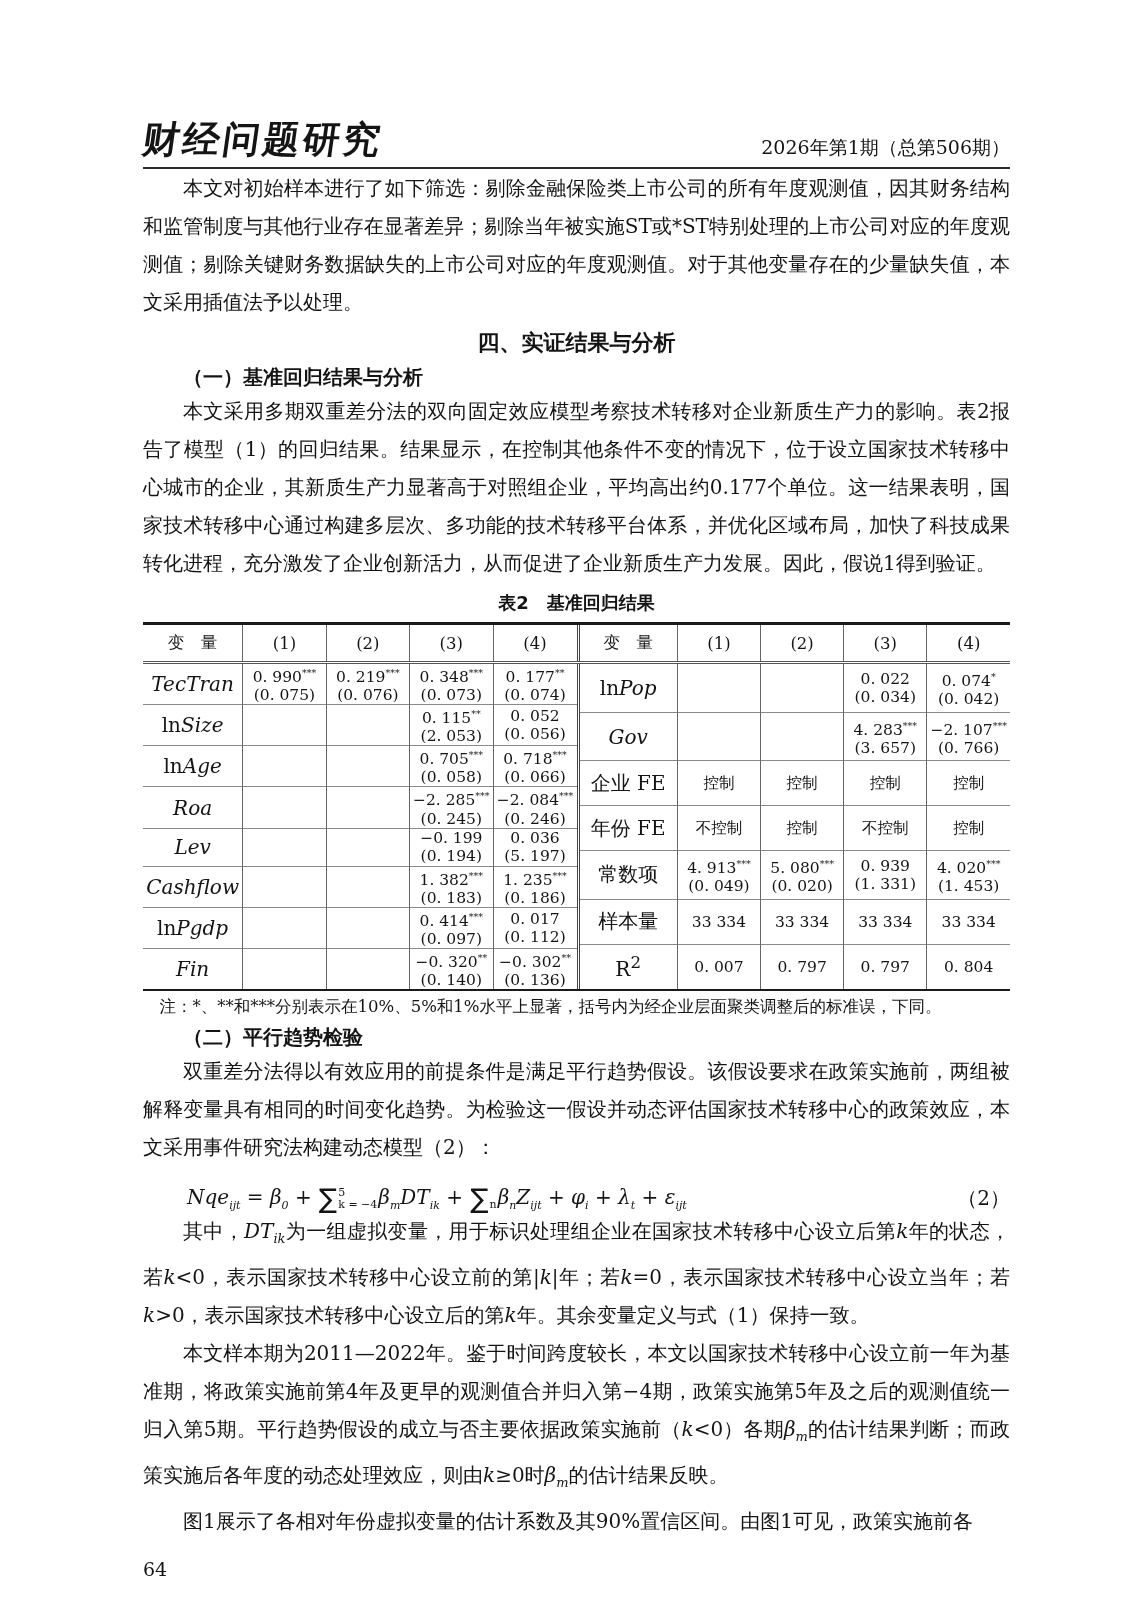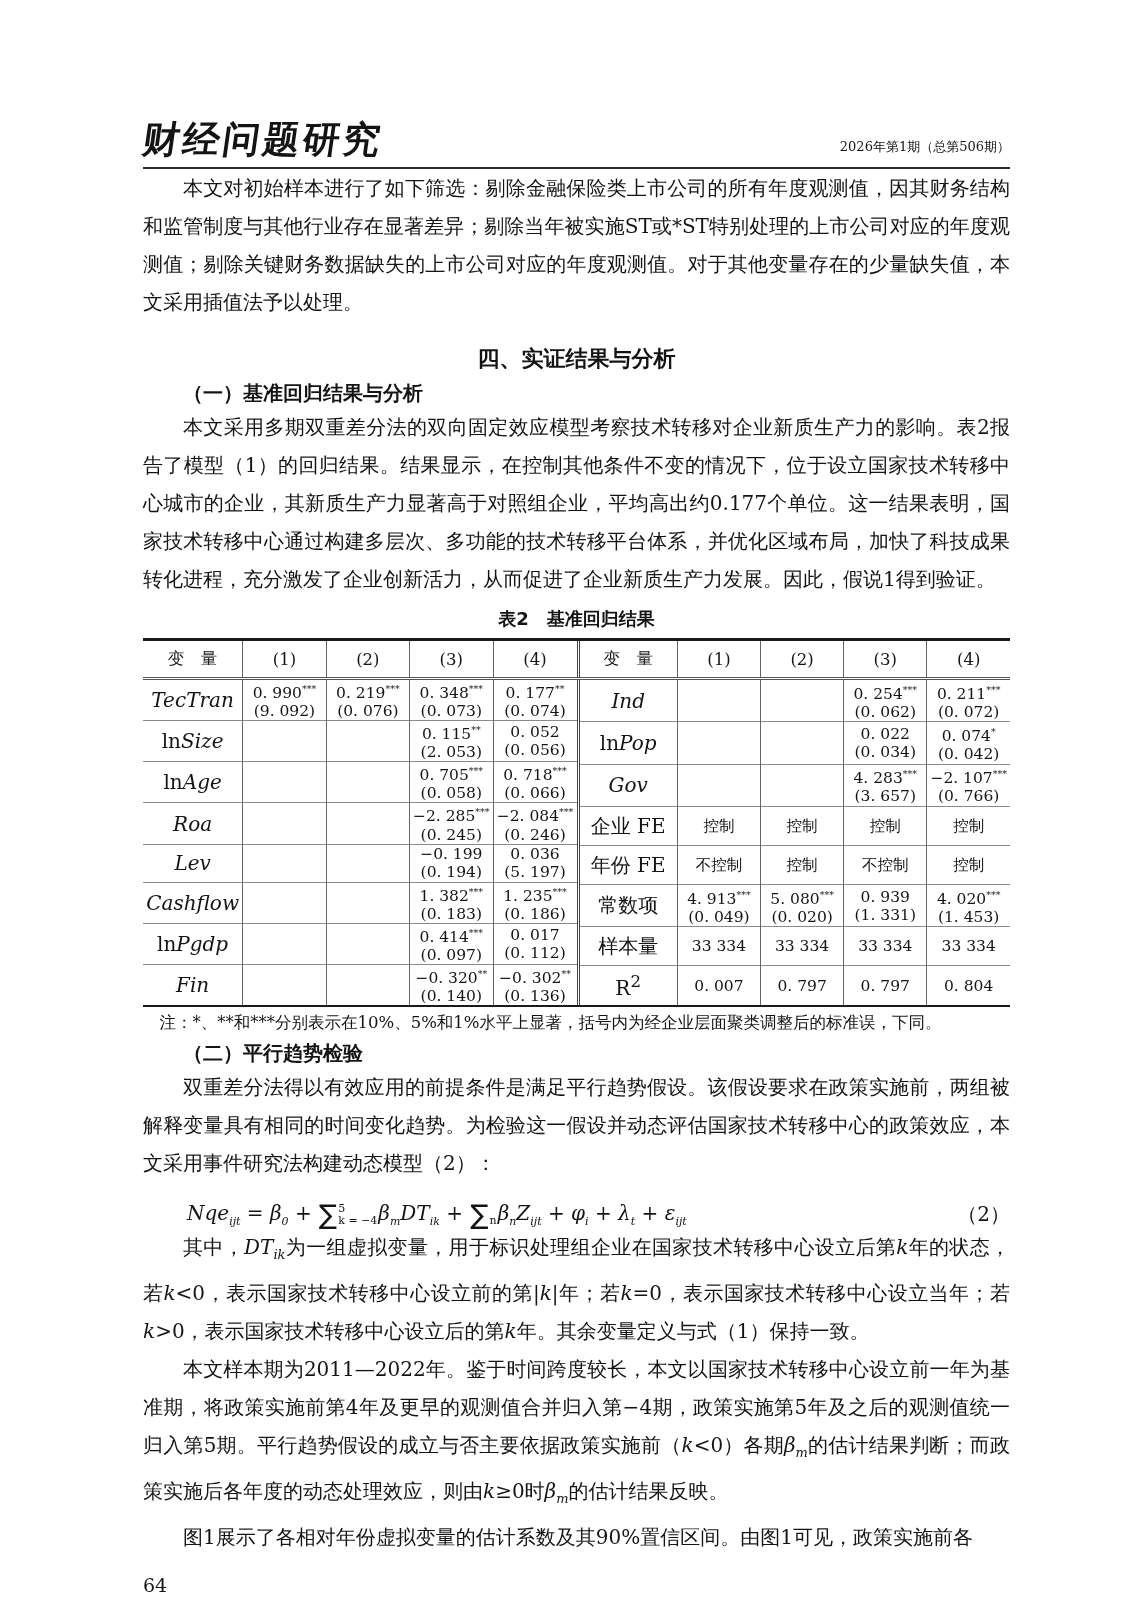--- a/index.html
+++ b/index.html
@@ -13,33 +13,33 @@
   
   .masthead{
     display:flex;justify-content:space-between;align-items:flex-end;
     border-bottom:2px solid #2a2a2a;padding-bottom:7px;
   }
   .logo{
     font-size:37px;font-weight:bold;line-height:42px;
     transform:skewX(-8deg);letter-spacing:3px;
     font-family:"DejaVu Serif","Liberation Serif",serif;
   }
-  .issue{font-size:13px;line-height:26px;}
+  .issue{font-size:19px;line-height:26px;}
 
   
   p.body{
     font-size:20px;line-height:38px;text-align:justify;
     text-indent:2em;margin:0;
   }
   .mt8{margin-top:8px;}
   .mt4{margin-top:4px;}
 
   .sec-title{
     text-align:center;font-weight:bold;font-size:22px;line-height:30px;
-    margin:23px 0 5px 0;
+    margin:7px 0 5px 0;
     font-family:"DejaVu Sans","Liberation Sans",sans-serif;
   }
   .sub-title{
     font-weight:bold;font-size:20px;line-height:28px;margin:5px 0 1px 0;
     text-indent:2em;
     font-family:"DejaVu Sans","Liberation Sans",sans-serif;
   }
 
   
   .tbl-caption{
@@ -130,21 +130,21 @@
           <th>(2)</th>
           <th>(3)</th>
           <th>(4)</th>
         </tr>
       </thead>
       <tbody>
           <tr>
             <th class="rowlabel"><span class="it">TecTran</span></th>
             <td>
               <div class="coef">0. 990<sup>***</sup></div>
-              <div class="se">(9. 092)</div>
+              <div class="se">(0. 075)</div>
             </td>
             <td>
               <div class="coef">0. 219<sup>***</sup></div>
               <div class="se">(0. 076)</div>
             </td>
             <td>
               <div class="coef">0. 348<sup>***</sup></div>
               <div class="se">(0. 073)</div>
             </td>
             <td>
@@ -256,33 +256,20 @@
       <thead>
         <tr>
           <th>变　量</th>
           <th>(1)</th>
           <th>(2)</th>
           <th>(3)</th>
           <th>(4)</th>
         </tr>
       </thead>
       <tbody>
-          <tr>
-            <th class="rowlabel"><span class="it">Ind</span></th>
-            <td></td>
-            <td></td>
-            <td>
-              <div class="coef">0. 254<sup>***</sup></div>
-              <div class="se">(0. 062)</div>
-            </td>
-            <td>
-              <div class="coef">0. 211<sup>***</sup></div>
-              <div class="se">(0. 072)</div>
-            </td>
-          </tr>
           <tr>
             <th class="rowlabel"><span>ln</span><span class="it">Pop</span></th>
             <td></td>
             <td></td>
             <td>
               <div class="coef">0. 022</div>
               <div class="se">(0. 034)</div>
             </td>
             <td>
               <div class="coef">0. 074<sup>*</sup></div>

